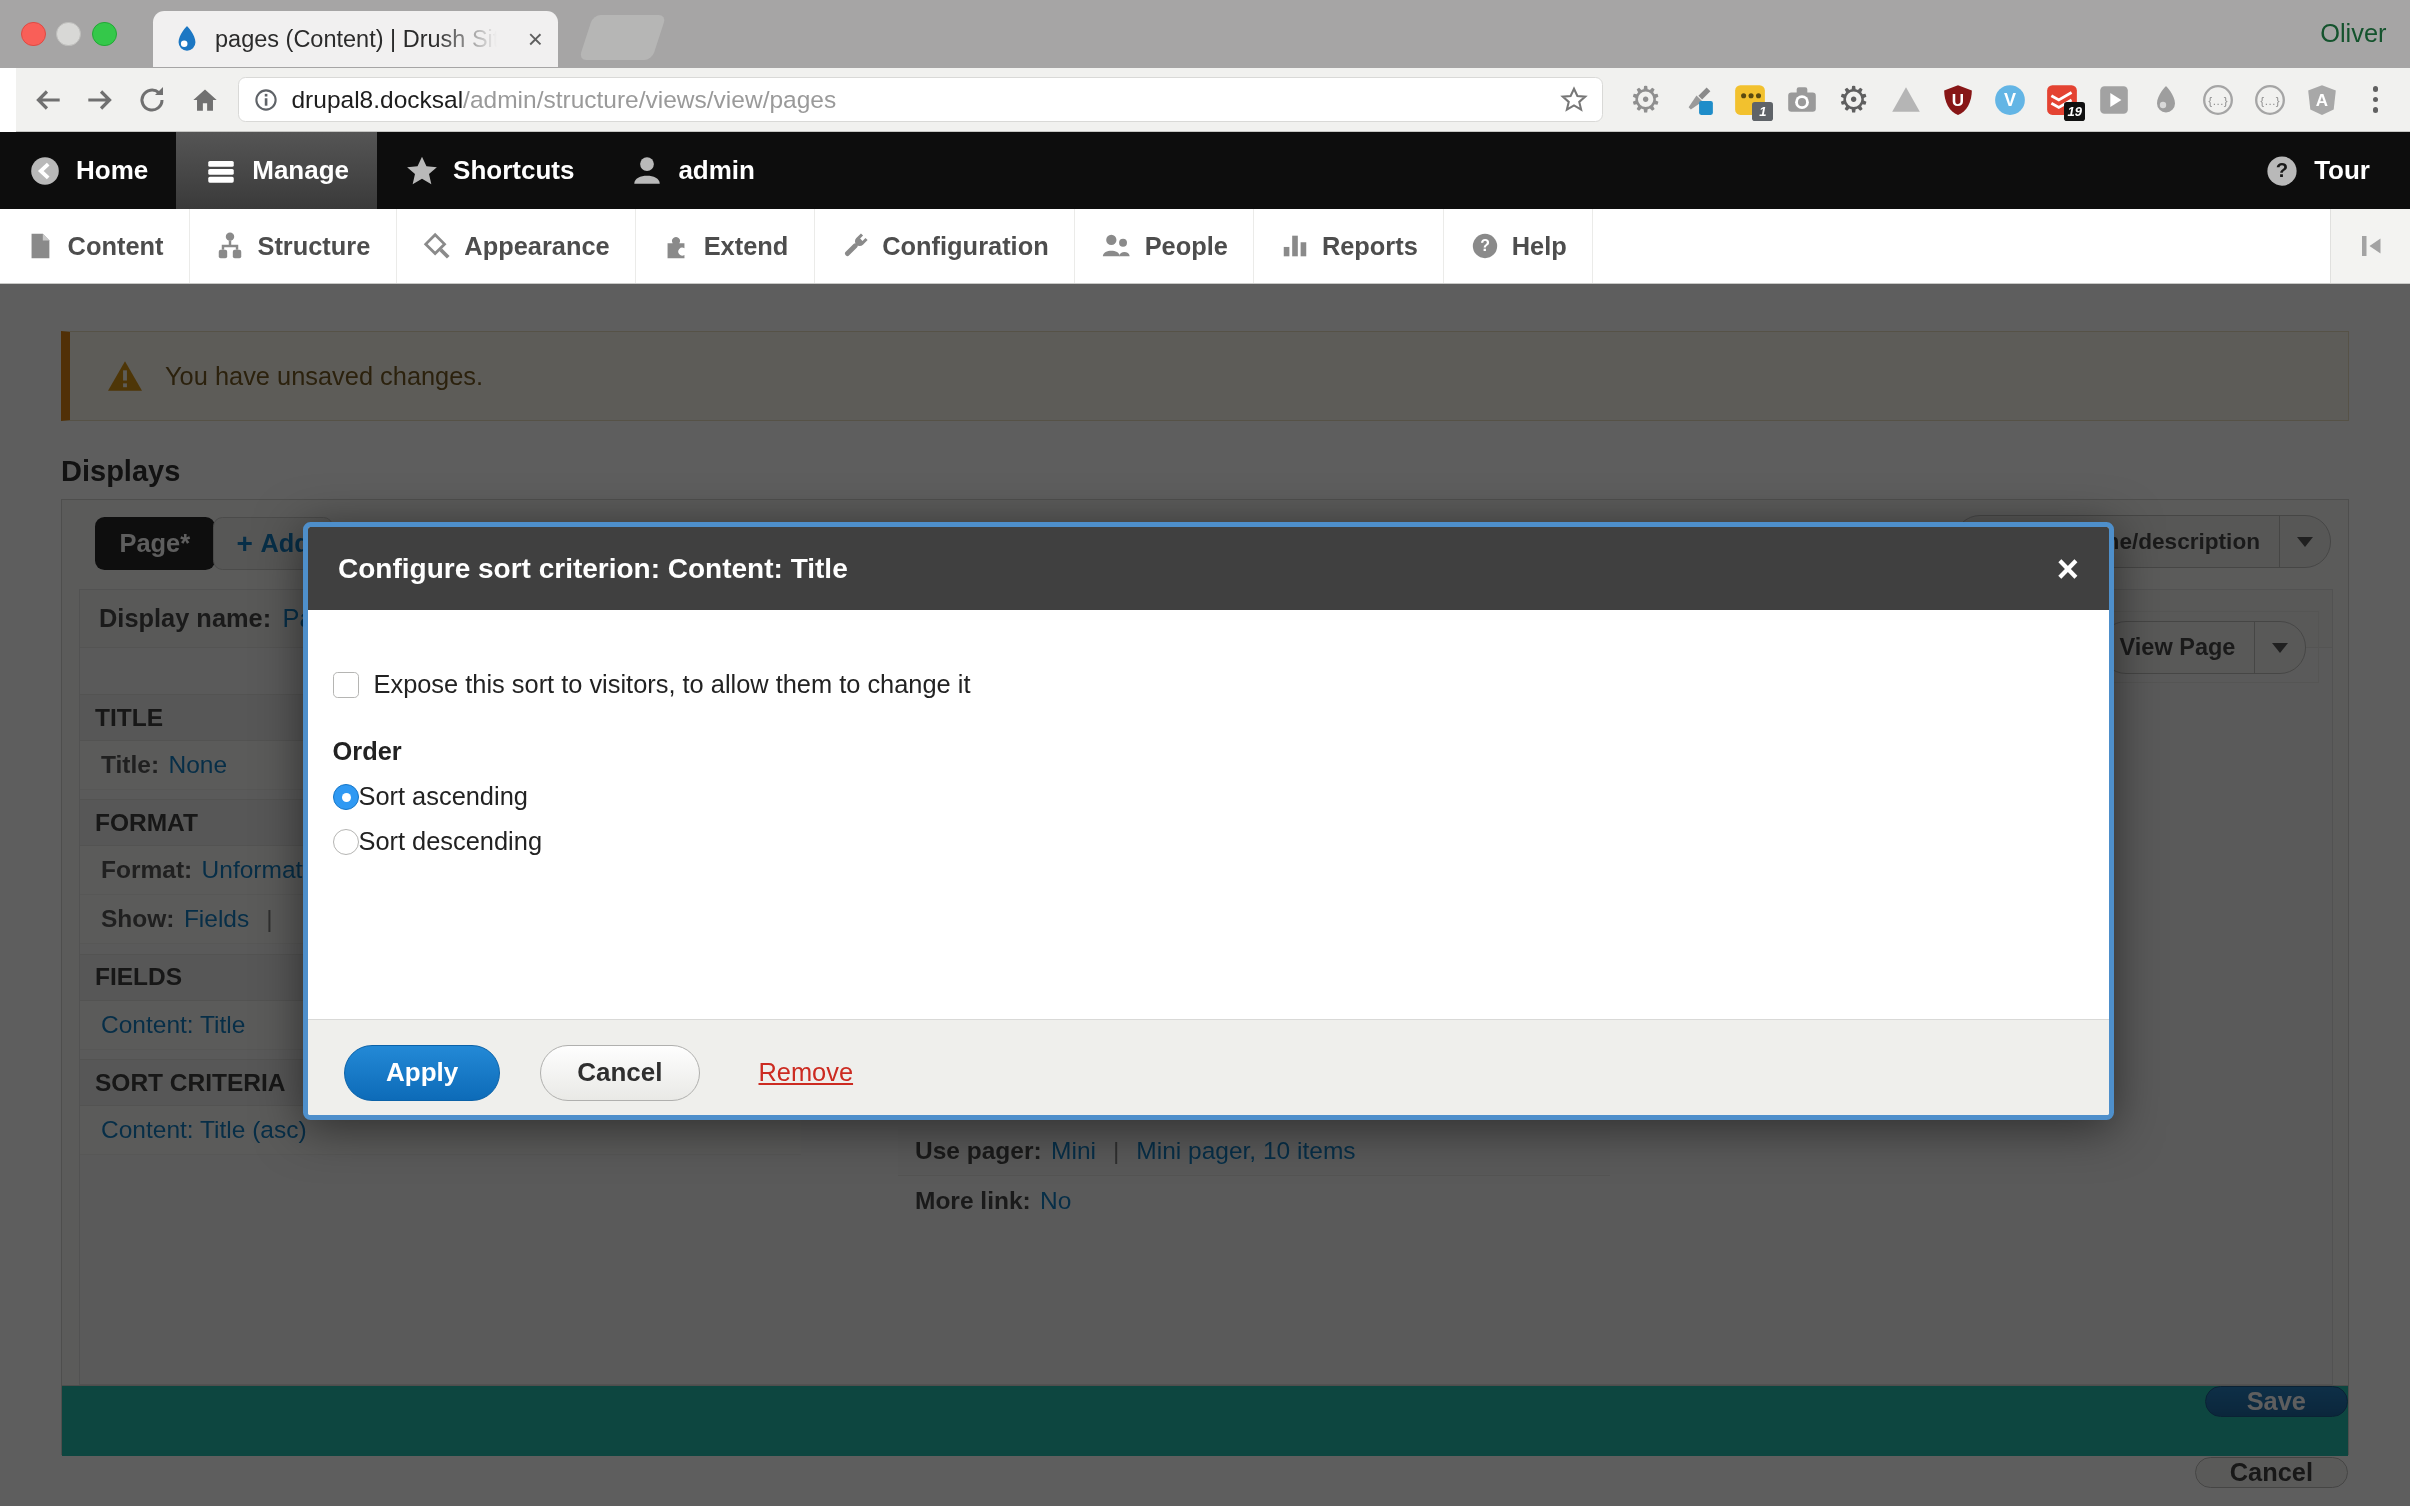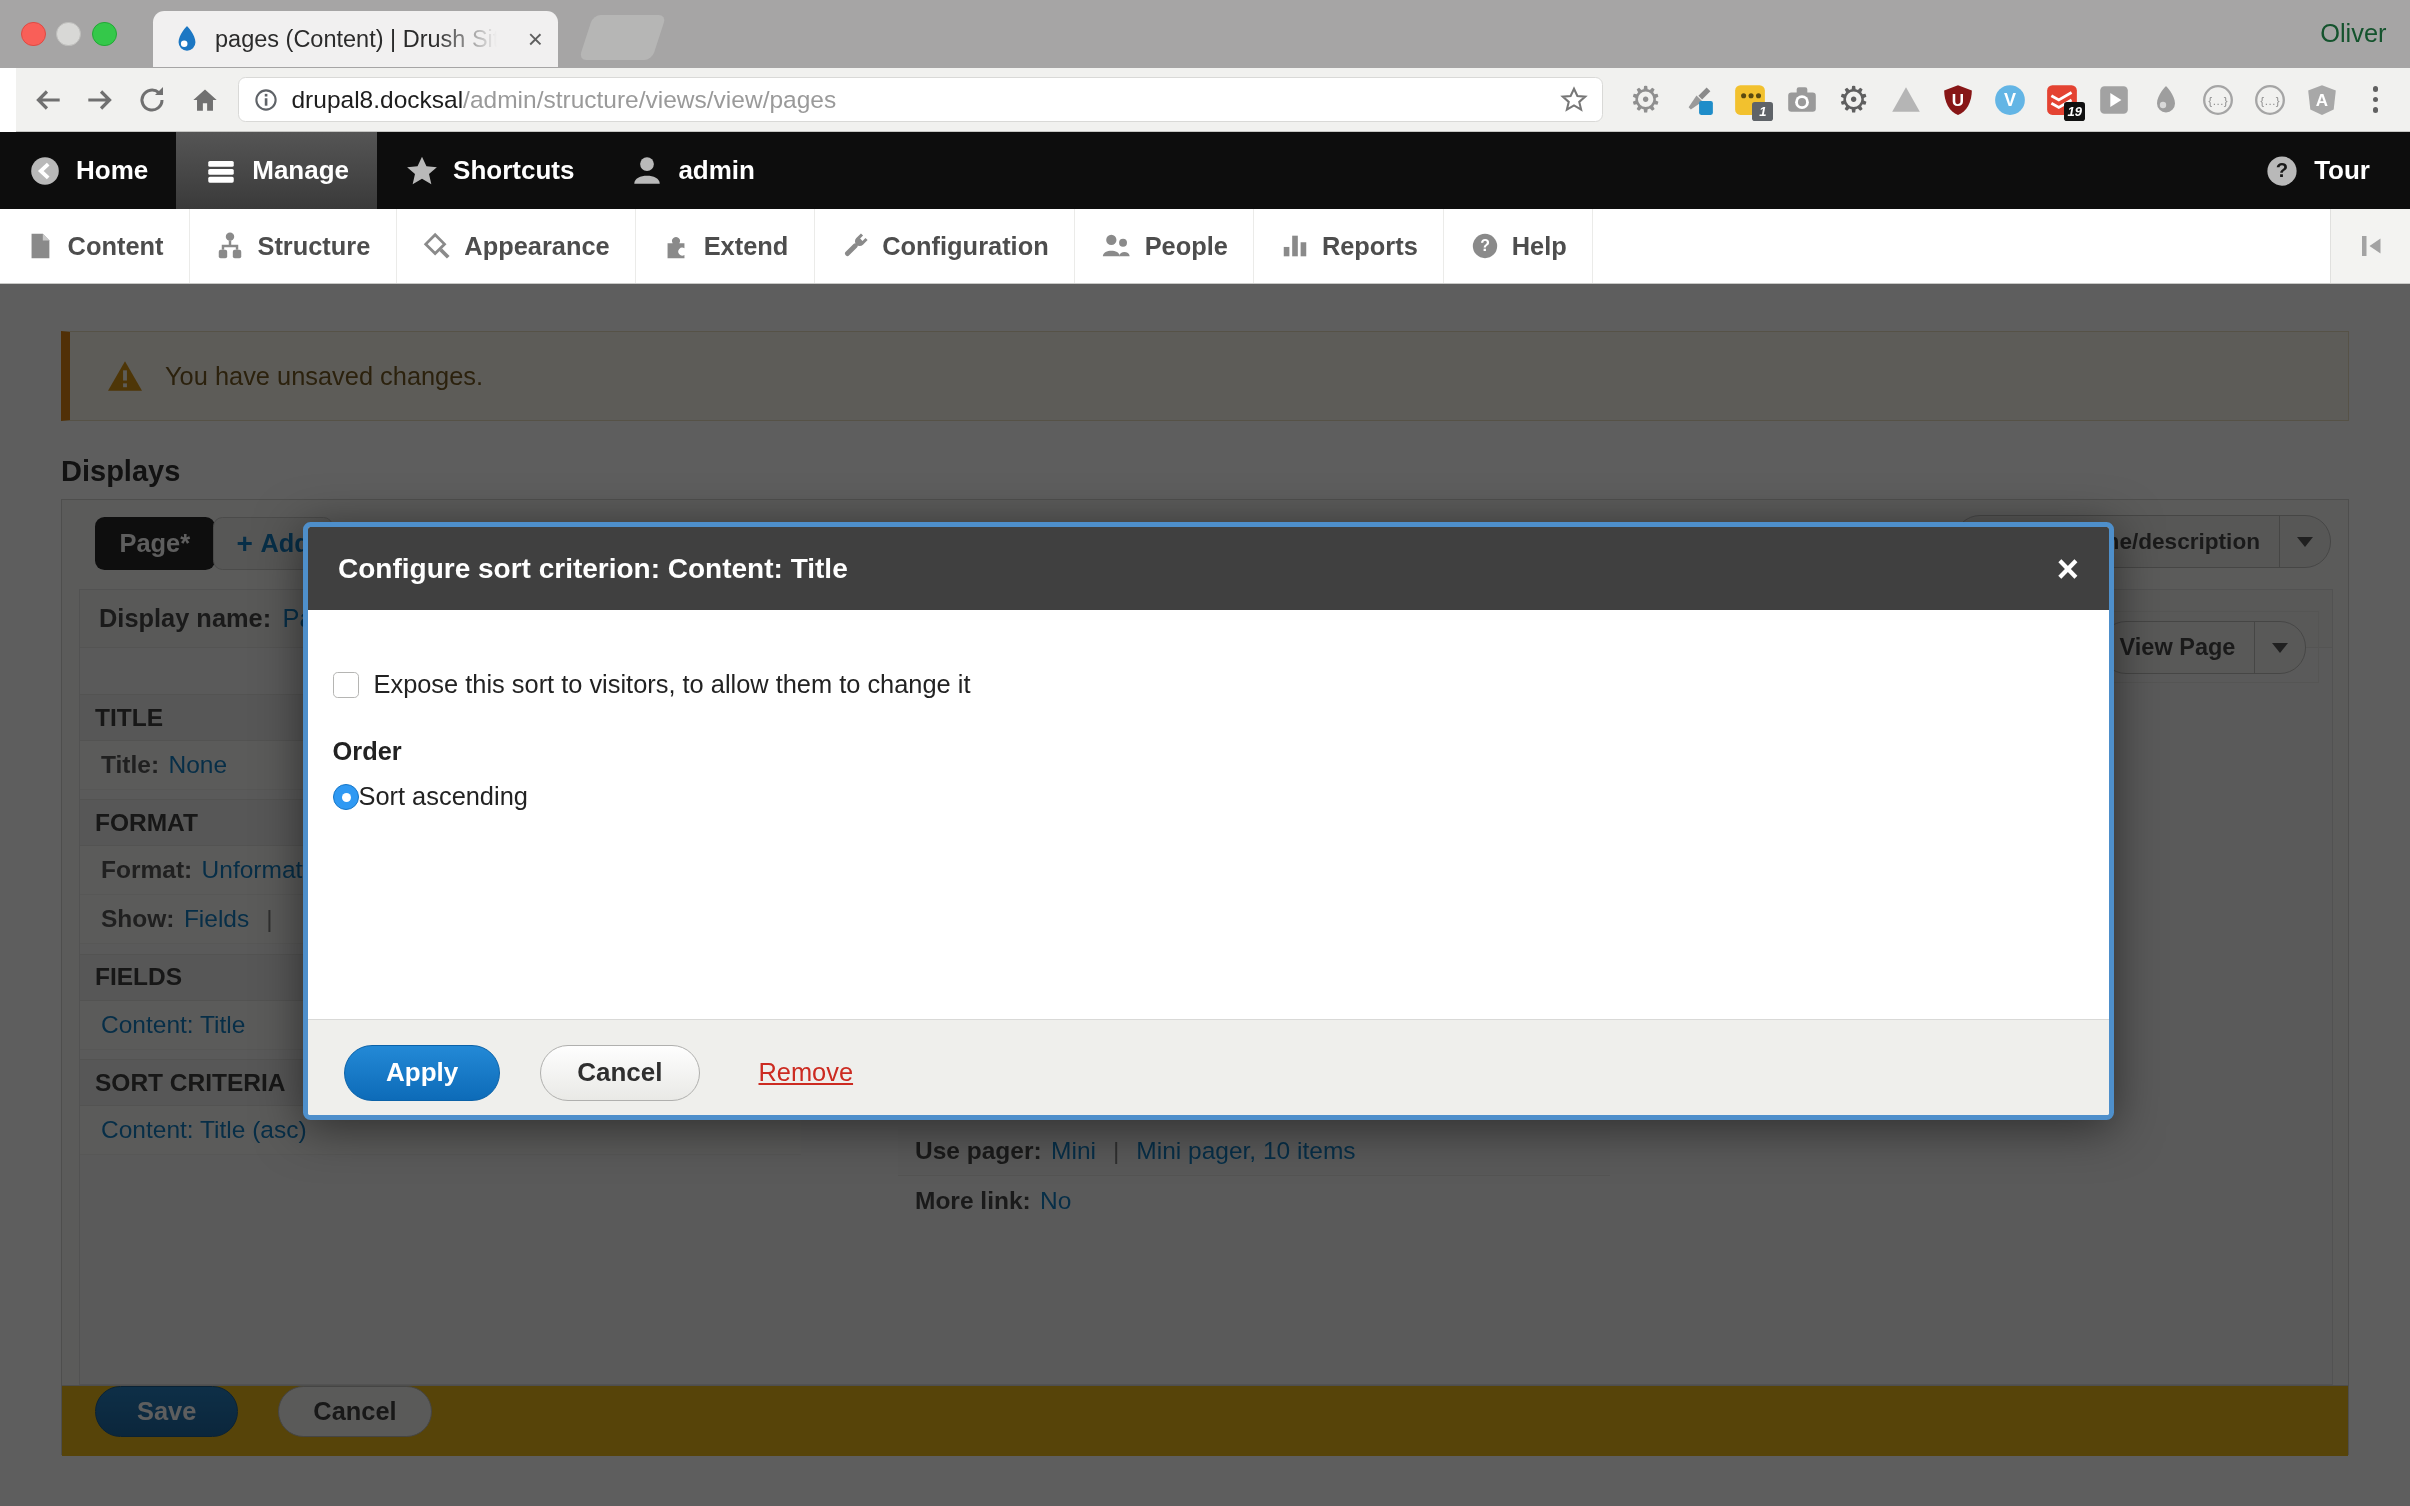--- a/index.html
+++ b/index.html
@@ -80,21 +80,21 @@
 
   .mid-col { position:absolute; left:818px; top:537px; width:712px; }
   .mid-row1 { height:49px; background:#f1f1ef; border-bottom:0.9px solid #e0e0de; display:flex; align-items:center; padding-left:17px; font-size:24.5px; }
   .mid-row2 { height:49px; display:flex; align-items:center; padding-left:17px; font-size:24.5px; }
   .mid-col b { color:#3a3a3a; margin-right:9.4px; }
 
   .viewpage-box { position:absolute; right:13px; top:21px; width:232px; height:72px; border:0.9px solid #e3e3e1; display:flex; align-items:center; justify-content:center; }
   .viewpage-box .split { height:53px; background:#f0f0ee; }
   .viewpage-box .split-main { font-size:23.5px; }
 
-  .panel-footer { position:absolute; left:0; top:885px; width:2286px; height:71px; background:#eab308; border-top:0.9px solid #cfcfcd; display:flex; align-items:flex-start; gap:40px; padding-left:33px; }
+  .panel-footer { position:absolute; left:0; top:885px; width:2286px; height:71px; background:#14b8a6; border-top:0.9px solid #cfcfcd; display:flex; align-items:flex-end; gap:40px; padding-left:33px;flex-direction:column; }
   .btn-save { height:51px; padding:0 41px; border-radius:25.4px; background:linear-gradient(#1676bc,#0d5c9a); border:0.9px solid #0a4f85; color:#fff; font-size:25.4px; font-weight:bold; display:flex; align-items:center; }
   .btn-cancel-p { height:51px; padding:0 34px; border-radius:25.4px; background:#f3f3f1; border:0.9px solid #b5b5b3; color:#333; font-size:25.4px; font-weight:bold; display:flex; align-items:center; }
 
   .dim { position:absolute; inset:0; background:rgba(10,10,10,0.66); }
 
   
   .modal { position:absolute; left:303px; top:238px; width:1811px; height:598px; border:5.6px solid #4e8fcb; border-radius:7.5px; background:#fff; box-shadow:0 7.5px 47px rgba(0,0,0,0.5); overflow:hidden; }
   .modal-head { height:83px; background:#404040; display:flex; align-items:center; padding:0 30px; }
   .modal-title { color:#fff; font-size:28px; font-weight:bold; flex:1; }
   .modal-x { color:#fff; font-size:38px; font-weight:bold; line-height:1; }
@@ -502,20 +502,24 @@
     <div class="modal-body">
       <div class="chk-row">
         <span class="checkbox"></span>
         <span>Expose this sort to visitors, to allow them to change it</span>
       </div>
       <div class="order-lbl">Order</div>
       <div class="radio-row">
         <span class="radio checked"></span>
         <span>Sort ascending</span>
       </div>
+      <div class="radio-row">
+        <span class="radio"></span>
+        <span>Sort descending</span>
+      </div>
     </div>
     <div class="modal-foot">
       <div class="btn-apply">Apply</div>
       <div class="btn-cancel-m">Cancel</div>
       <span class="lnk-remove">Remove</span>
     </div>
   </div>
 </div>
 
 

